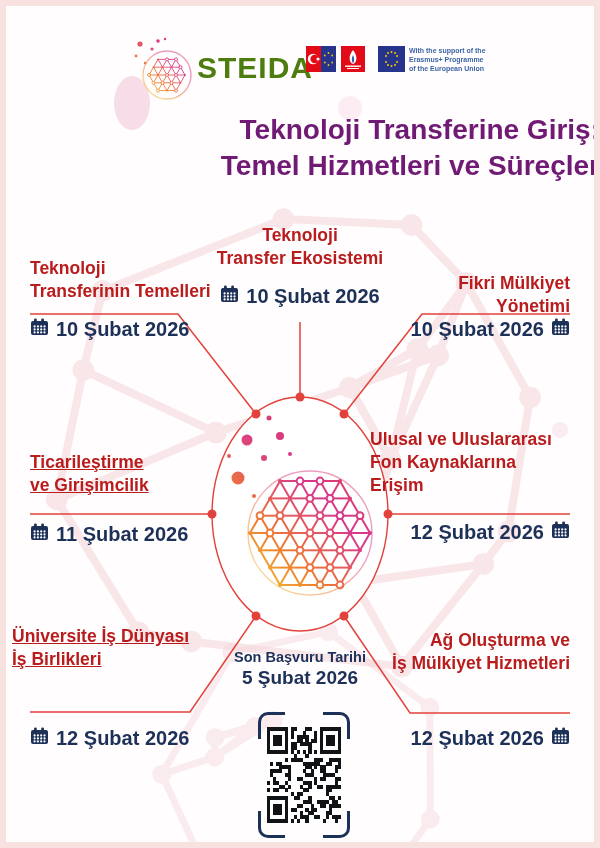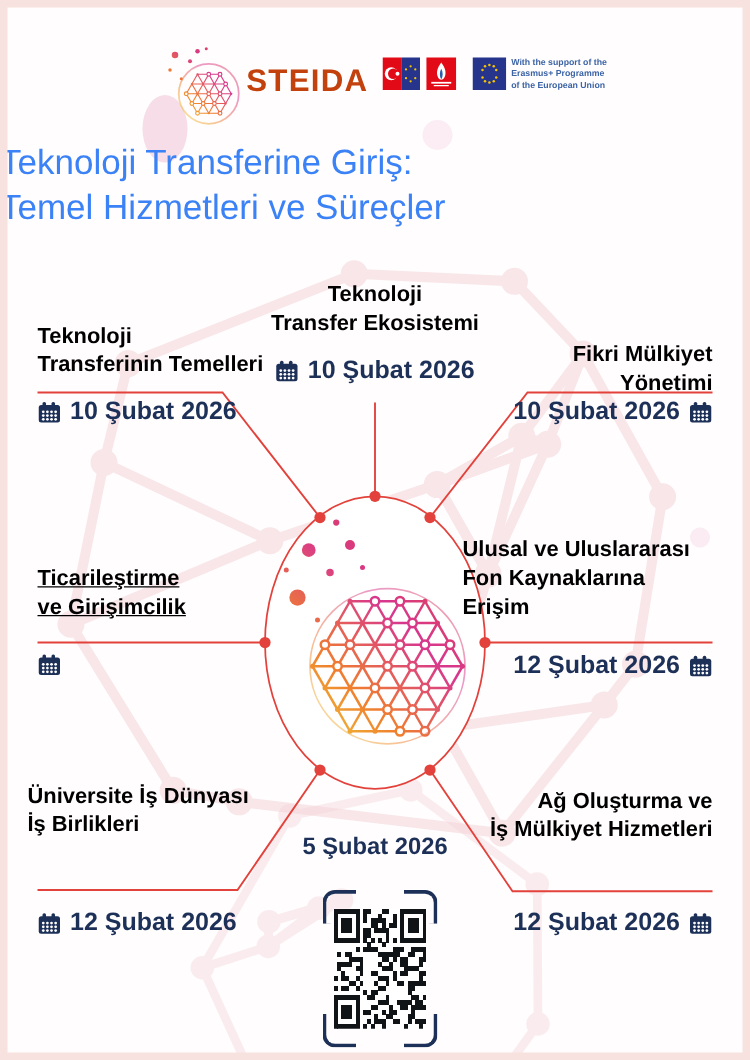--- a/index.html
+++ b/index.html
@@ -4,35 +4,35 @@
 <style>
   html,body{margin:0;padding:0;background:#e9e9e9;}
   .poster{position:relative;width:600px;height:848px;background:#fffdfd;overflow:hidden;
           font-family:"Liberation Sans",sans-serif;}
   .frame{position:absolute;inset:0;border:6px solid #f8e2df;pointer-events:none;z-index:6;}
   svg.layer{position:absolute;left:0;top:0;z-index:1;}
   svg#bgdecor{z-index:0;}
   .abs{position:absolute;z-index:2;}
 
   
-  .logo-word{position:absolute;left:197px;top:51px;font-size:25px;font-weight:700;
-             letter-spacing:1px;color:#c2410c;z-index:2;}
+  .logo-word{position:absolute;left:197px;top:51px;font-size:30px;font-weight:700;
+             letter-spacing:1px;color:#4d7c0f;z-index:2;}
   .badge{position:absolute;top:45px;height:28px;z-index:2;}
   .support{position:absolute;left:409px;top:46px;width:80px;font-size:7px;line-height:1.3;
            color:#3c64a6;white-space:pre-line;z-index:2;font-weight:700;}
 
   
-  .title{position:absolute;left:0;top:112px;width:600px;text-align:left;color:#3b82f6;
-         font-size:28px;font-weight:400;line-height:1.27;z-index:2;}
+  .title{position:absolute;left:0;top:112px;width:600px;text-align:right;color:#701a75;
+         font-size:28px;font-weight:700;line-height:1.27;z-index:2;}
 
   
-  .s-title{position:absolute;z-index:2;color:#000000;font-size:17.5px;font-weight:700;
+  .s-title{position:absolute;z-index:2;color:#b91c1c;font-size:17.5px;font-weight:700;
            line-height:1.32;white-space:pre-line;}
   .s-date{position:absolute;z-index:2;color:#1d3058;font-size:20px;font-weight:700;
-          display:flex;align-items:center;gap:7px;}
+          display:flex;gap:7px;}
   .s-date .cal{display:inline-flex;}
   .ctr{justify-content:center;}
   .rt{justify-content:flex-end;}
 
   
   .dl-label{position:absolute;left:190px;top:649px;width:220px;text-align:center;z-index:2;
             color:#1d3058;font-size:14.5px;font-weight:700;}
   .dl-date{position:absolute;left:190px;top:667px;width:220px;text-align:center;z-index:2;
            color:#1d3058;font-size:19px;font-weight:700;}
 
@@ -392,20 +392,21 @@
             <circle cx="7.9" cy="11.4" r="1.1"></circle>
             <circle cx="11.2" cy="11.4" r="1.1"></circle>
             <circle cx="14.5" cy="11.4" r="1.1"></circle>
             <circle cx="4.6" cy="14.4" r="1.1"></circle>
             <circle cx="7.9" cy="14.4" r="1.1"></circle>
             <circle cx="11.2" cy="14.4" r="1.1"></circle>
             <circle cx="14.5" cy="14.4" r="1.1"></circle>
           </g>
         </svg>
       </span>
+    <span>11 Şubat 2026</span>
   </div>
 
   <div class="s-title" style="left:370px;top:428px;width:200px;">Ulusal ve Uluslararası
 Fon Kaynaklarına
 Erişim</div>
   <div class="s-date rt" style="right:30px;top:521px;width:200px;">
     <span>12 Şubat 2026</span>
     <span class="cal">
         <svg width="19" height="18" viewBox="0 0 19 18">
           <rect x="1" y="3" width="17" height="14" rx="2" fill="#1d3058"></rect>
@@ -422,21 +423,21 @@
             <circle cx="14.5" cy="11.4" r="1.1"></circle>
             <circle cx="4.6" cy="14.4" r="1.1"></circle>
             <circle cx="7.9" cy="14.4" r="1.1"></circle>
             <circle cx="11.2" cy="14.4" r="1.1"></circle>
             <circle cx="14.5" cy="14.4" r="1.1"></circle>
           </g>
         </svg>
       </span>
   </div>
 
-  <div class="s-title" style="left:22px;top:625px;width:210px;">Üniversite İş Dünyası
+  <div class="s-title" style="left:12px;top:625px;width:210px;text-decoration:underline;">Üniversite İş Dünyası
 İş Birlikleri</div>
   <div class="s-date" style="left:30px;top:727px;">
     <span class="cal">
         <svg width="19" height="18" viewBox="0 0 19 18">
           <rect x="1" y="3" width="17" height="14" rx="2" fill="#1d3058"></rect>
           <rect x="4" y="0.5" width="2.8" height="5" rx="1.3" fill="#1d3058"></rect>
           <rect x="11.2" y="0.5" width="2.8" height="5" rx="1.3" fill="#1d3058"></rect>
           <g fill="#fff">
             <circle cx="4.6" cy="8.4" r="1.1"></circle>
             <circle cx="7.9" cy="8.4" r="1.1"></circle>
@@ -629,20 +630,21 @@
         <circle cx="123.0" cy="169.6" r="3.4" fill="#fff" stroke="url(#cg)" stroke-width="2.0"></circle>
         <circle cx="143.0" cy="169.6" r="2.0" fill="url(#cg)"></circle>
         <circle cx="73.0" cy="187.0" r="2.0" fill="url(#cg)"></circle>
         <circle cx="93.0" cy="187.0" r="2.0" fill="url(#cg)"></circle>
         <circle cx="113.0" cy="187.0" r="3.4" fill="#fff" stroke="url(#cg)" stroke-width="2.0"></circle>
         <circle cx="133.0" cy="187.0" r="3.4" fill="#fff" stroke="url(#cg)" stroke-width="2.0"></circle>
     <circle cx="103" cy="135" r="62" fill="none" stroke="url(#cg)" stroke-width="1.4" opacity="0.5"></circle>
       </g>
   </svg>
 
+  <div class="dl-label">Son Başvuru Tarihi</div>
   <div class="dl-date">5 Şubat 2026</div>
 
   <div class="qr-frame">
     <div class="c tl"></div>
     <div class="c tr"></div>
     <div class="c bl"></div>
     <div class="c br"></div>
     <svg id="qr" class="qr-svg" width="74" height="96" viewBox="0 0 25 25" preserveAspectRatio="none" shape-rendering="crispEdges">
         <g fill="#101417">
           <rect x="0" y="0" width="1.04" height="1.04"></rect>

